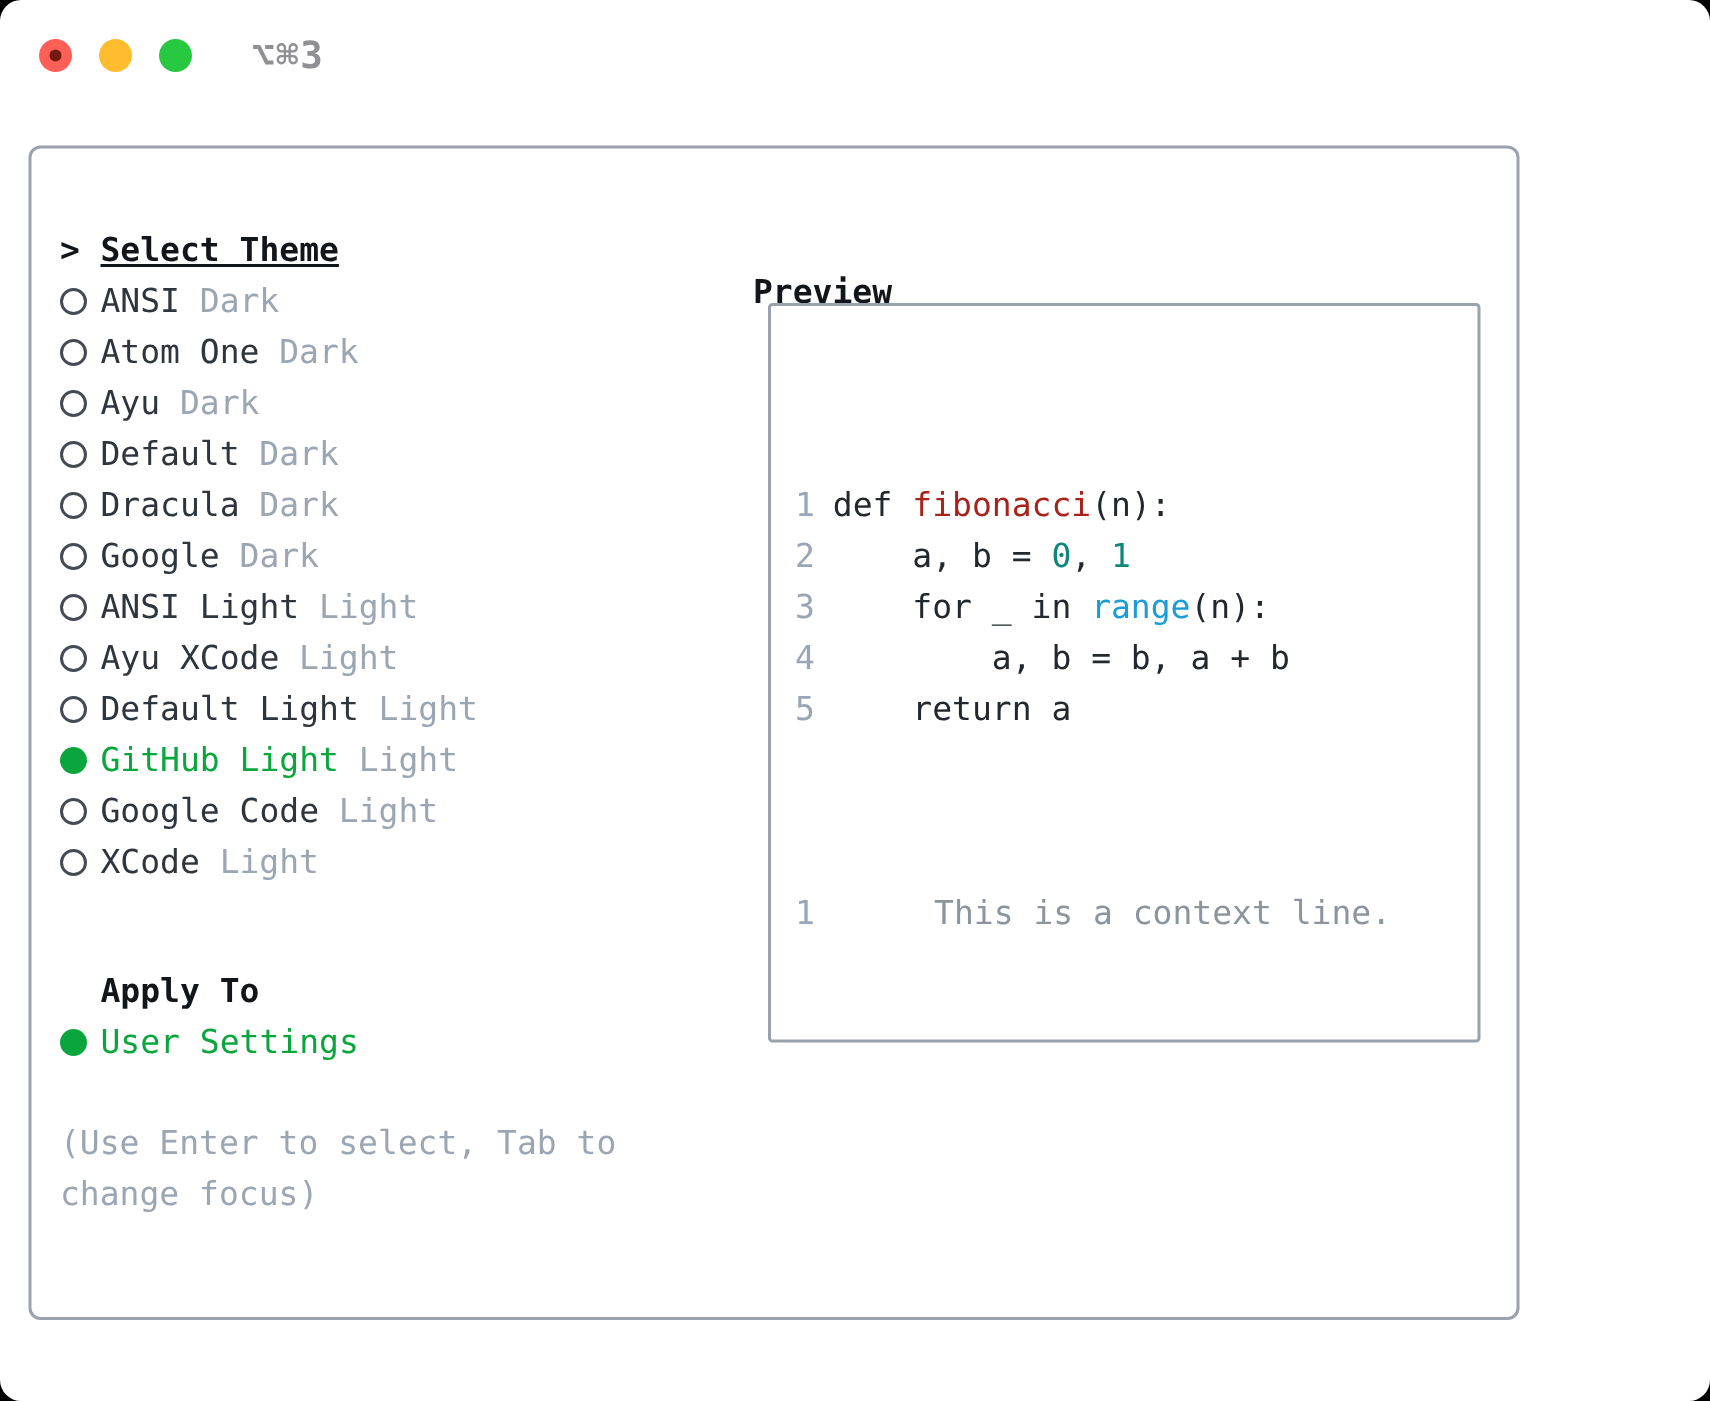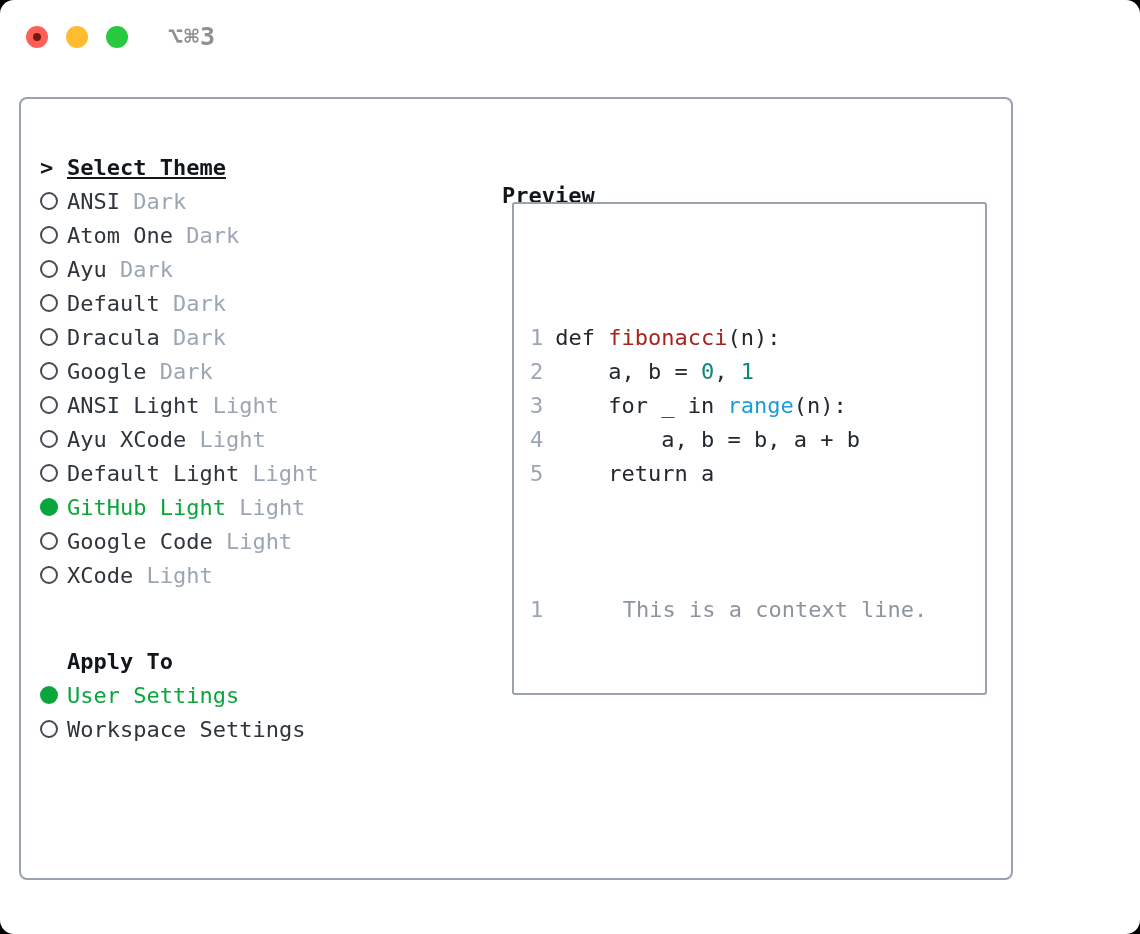--- a/index.html
+++ b/index.html
@@ -85,23 +85,23 @@
           <div class="row"><span class="bullet-cell"><span class="radio"></span></span><span class="t-name">Google Code</span><span class="t-tag">Light</span></div>
           <div class="row"><span class="bullet-cell"><span class="radio"></span></span><span class="t-name">XCode</span><span class="t-tag">Light</span></div>
         </div>
 
       <div class="row apply-title">
         <span class="bullet-cell"></span>
         <span class="t-name">Apply To</span>
       </div>
       <div id="apply-options">
           <div class="row"><span class="bullet-cell"><span class="radio sel"></span></span><span class="opt-label sel">User Settings</span></div>
-          <div class="row"><span class="bullet-cell"><span class="radio"></span></span><span class="opt-label">Workspace Settings</span></div>
         </div>
 
+      <div class="hint">(Use Enter to select, Tab to change focus)</div>
     </div>
 
     <div class="preview-title">Preview</div>
 
     <div class="preview-box">
       <div class="code">
         <div id="code-lines"><div class="cl"><span class="ln">1</span><span class="tok-pl">def </span><span class="tok-fn">fibonacci</span><span class="tok-pl">(n):</span></div><div class="cl"><span class="ln">2</span><span class="tok-pl">    a, b = </span><span class="tok-num">0</span><span class="tok-pl">, </span><span class="tok-num">1</span></div><div class="cl"><span class="ln">3</span><span class="tok-pl">    for _ in </span><span class="tok-call">range</span><span class="tok-pl">(n):</span></div><div class="cl"><span class="ln">4</span><span class="tok-pl">        a, b = b, a + b</span></div><div class="cl"><span class="ln">5</span><span class="tok-pl">    return a</span></div></div>
         <div id="diff-lines" class="diff"><div class="dl"><span class="ln">1</span><span class="d-gap"></span><span class="d-marker d-context">   </span><span class="d-context">This is a context line.</span></div></div>
       </div>
     </div>

